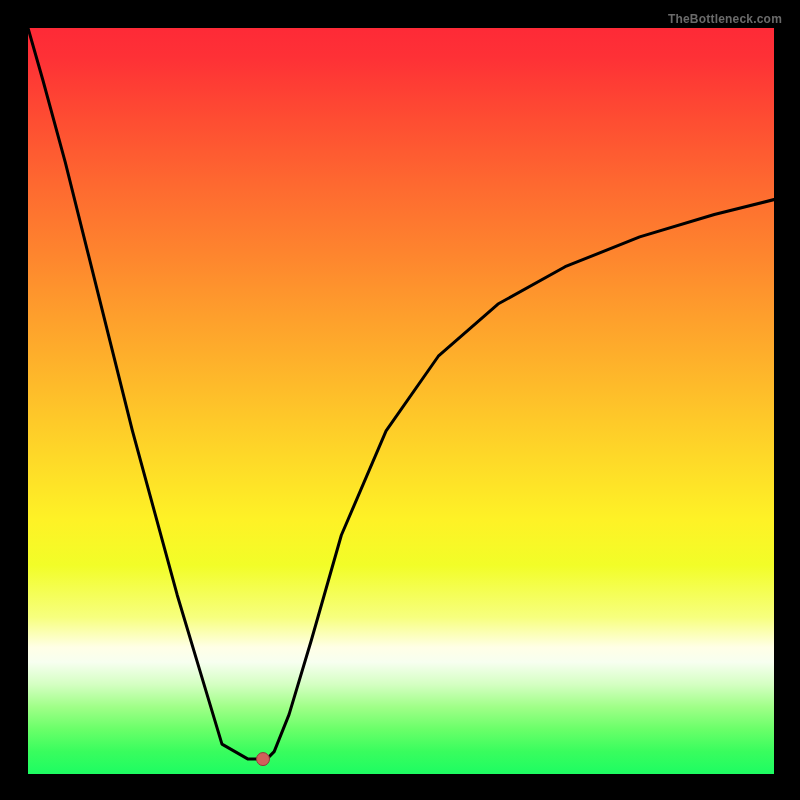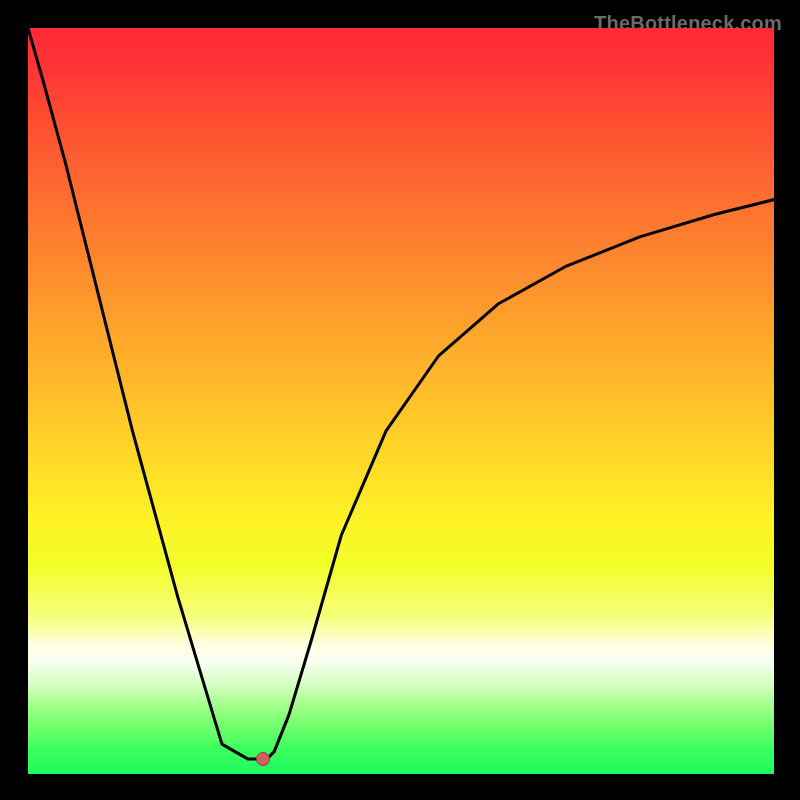--- a/index.html
+++ b/index.html
@@ -8,21 +8,21 @@
     width: 800px;
     height: 800px;
     background: #000;
     position: relative;
   }
   .attrib {
     position: absolute;
     top: 12px;
     right: 18px;
     font-family: Arial, Helvetica, sans-serif;
-    font-size: 20px;
+    font-size: 12px;
     font-weight: bold;
     color: #6a6a6a;
     letter-spacing: 0.2px;
   }
   .plot {
     position: absolute;
     left: 28px;
     top: 28px;
     width: 746px;
     height: 746px;

